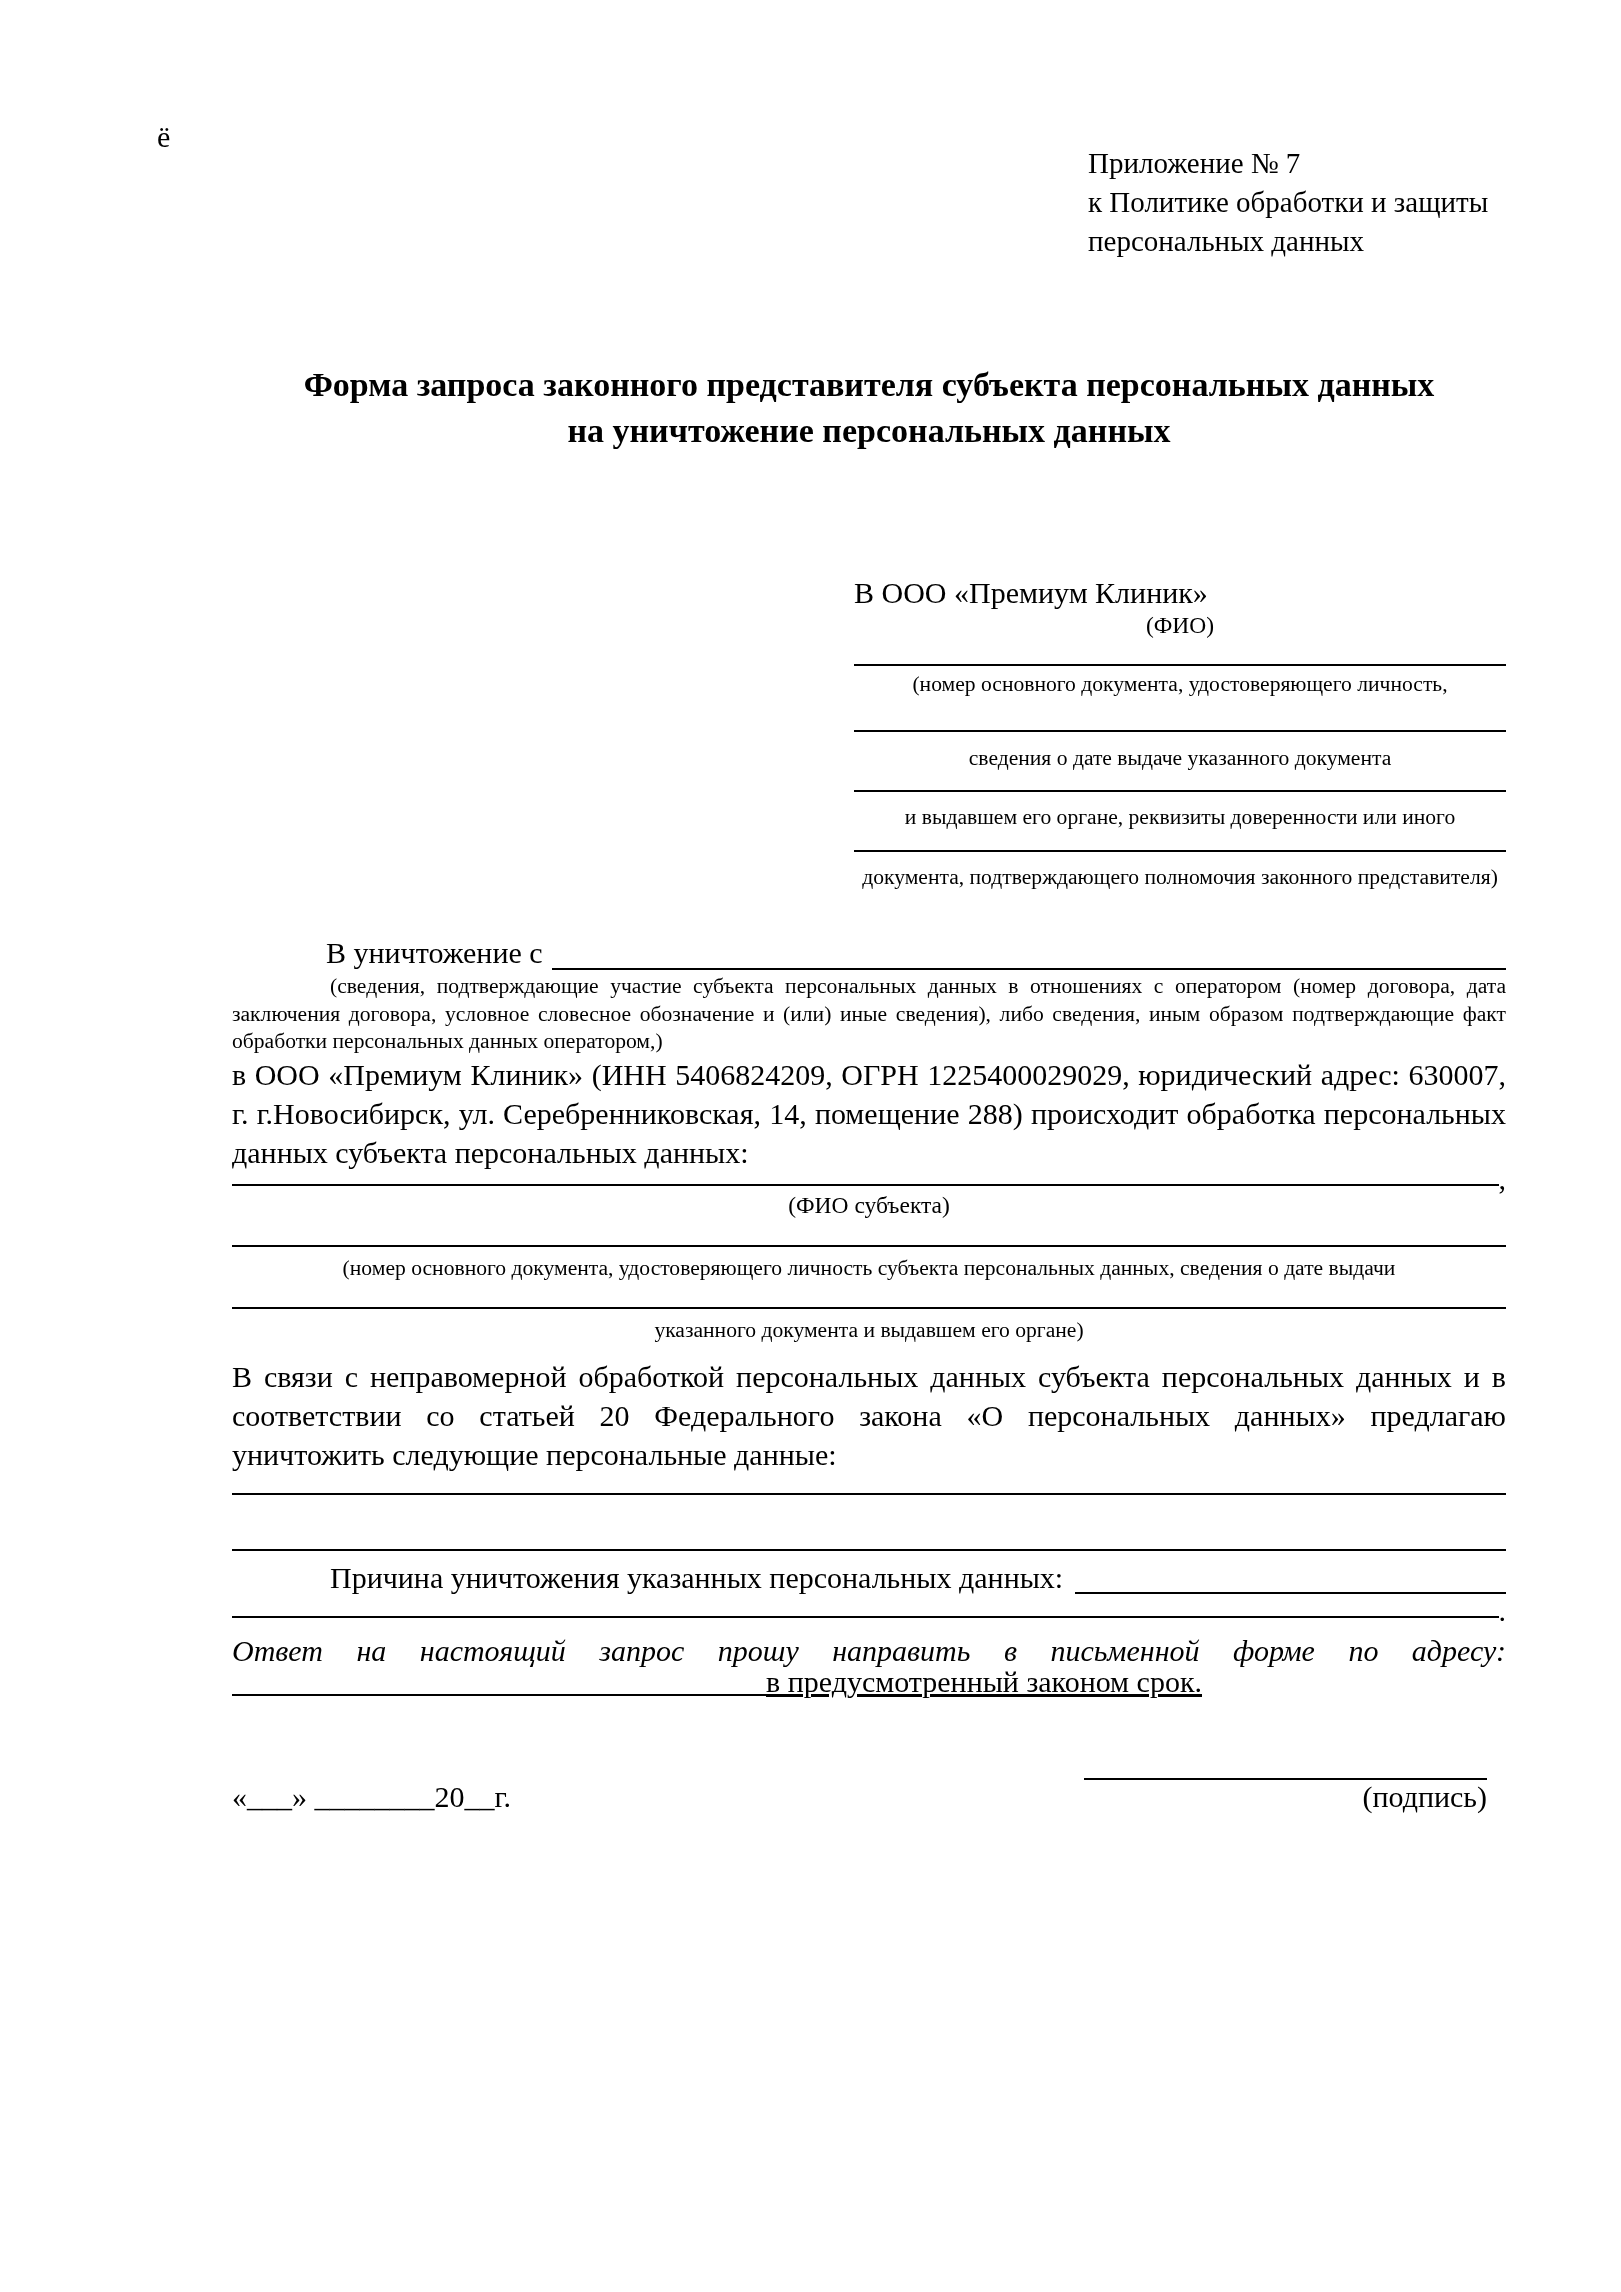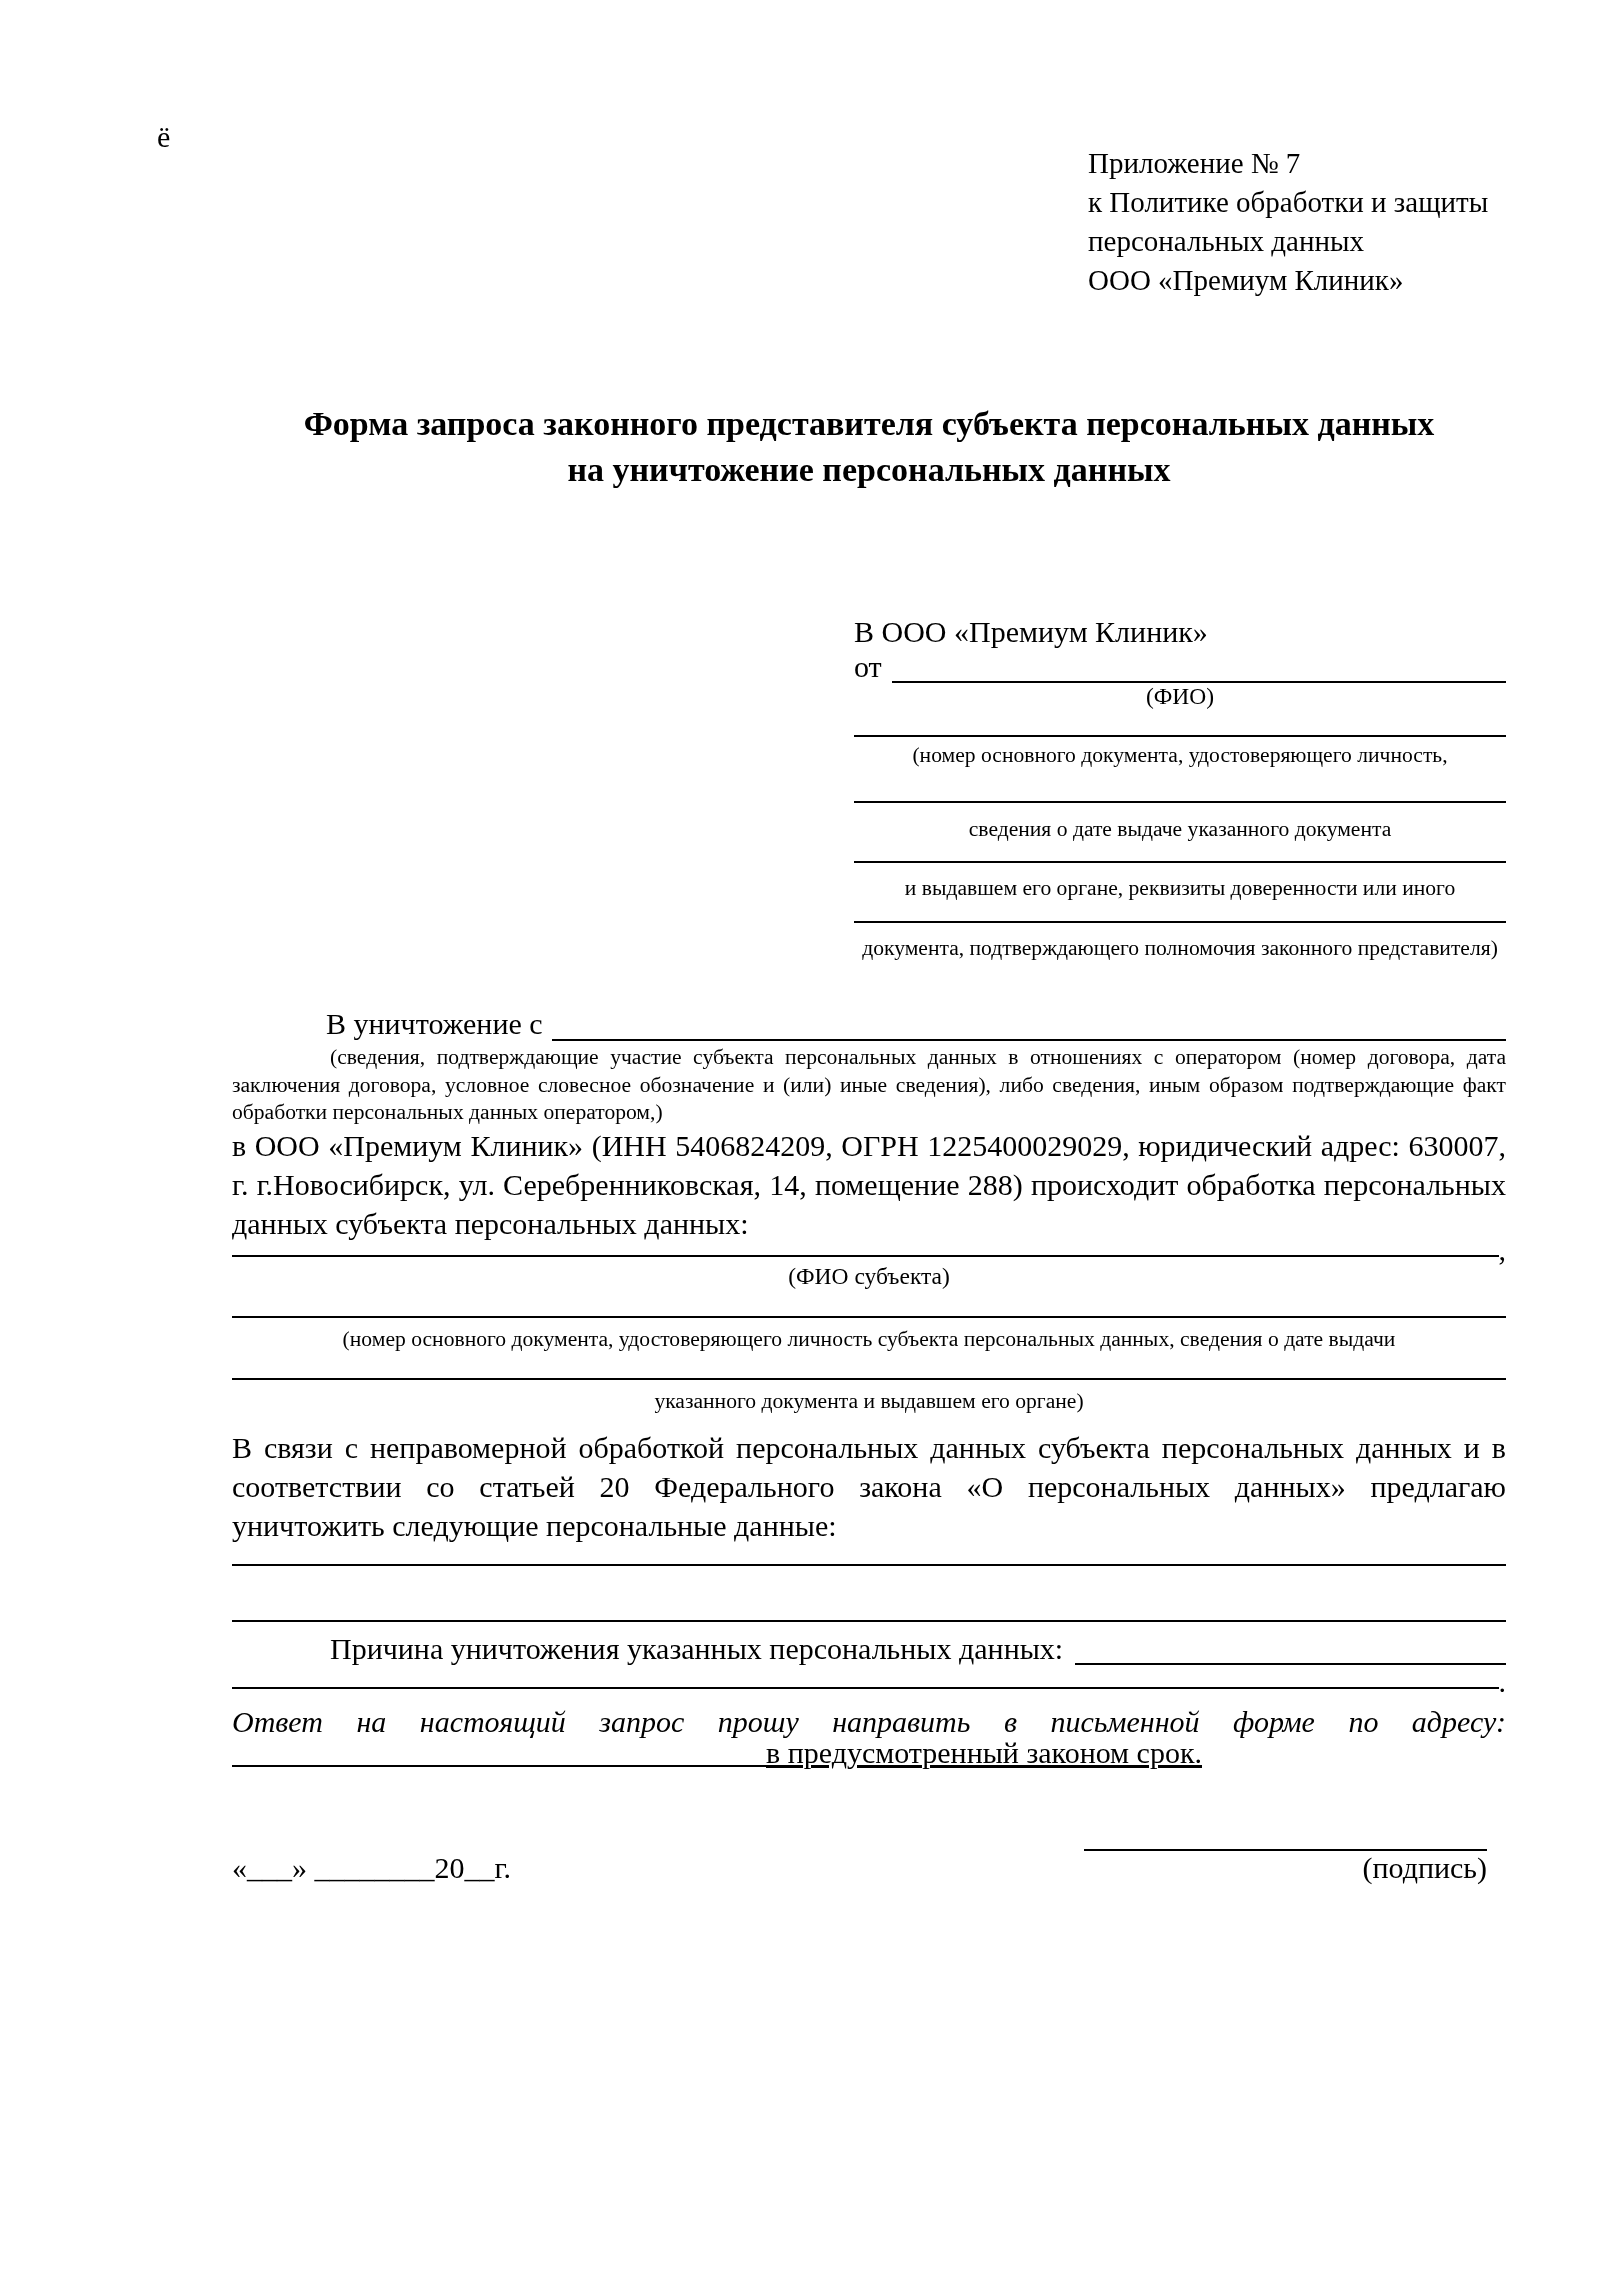--- a/index.html
+++ b/index.html
@@ -82,34 +82,29 @@
 <body>
 
 <div class="page">
 
   <div class="yo">ё</div>
 
   <div class="appendix">
     <div>Приложение № 7</div>
     <div>к Политике обработки и защиты</div>
     <div>персональных данных</div>
-    <div>ООО «Премиум Клиник»</div>
   </div>
 
   <div class="title">
     <div>Форма запроса законного представителя субъекта персональных данных</div>
     <div>на уничтожение персональных данных</div>
   </div>
 
   <div class="addressee">
     <div>В ООО «Премиум Клиник»</div>
-    <div class="from-row">
-      <span class="lbl">от</span>
-      <span class="blank-fill"></span>
-    </div>
     <div class="cap cap-24">(ФИО)</div>
 
     <div class="blank-line bl-1"></div>
     <div class="cap cap-m5">(номер основного документа, удостоверяющего личность,</div>
 
     <div class="blank-line bl-2"></div>
     <div class="cap cap-m13">сведения о дате выдаче указанного документа</div>
 
     <div class="blank-line bl-3"></div>
     <div class="cap cap-m12">и выдавшем его органе, реквизиты доверенности или иного</div>

